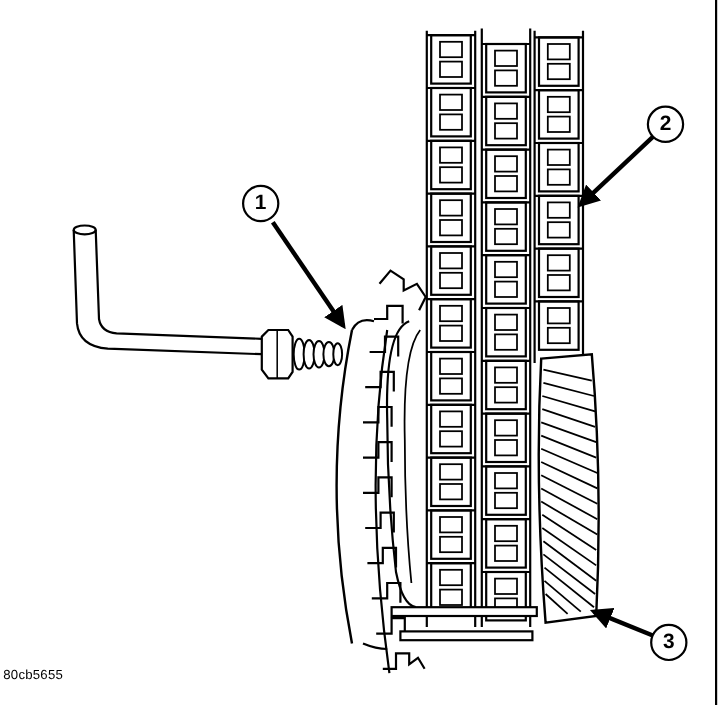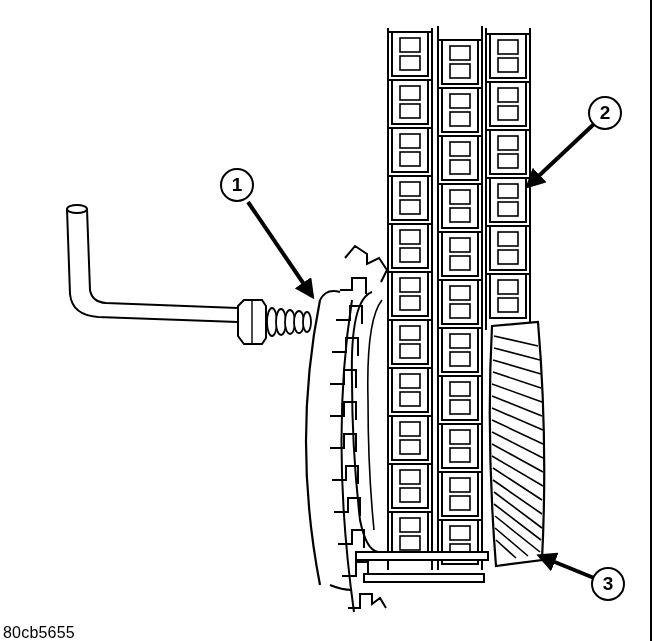--- a/index.html
+++ b/index.html
@@ -1,18 +1,18 @@
 <!DOCTYPE html>
 <html><head>
 <meta charset="utf-8">
 <style>
   html,body{margin:0;padding:0;background:#fff;}
   body{width:654px;height:641px;position:relative;overflow:hidden;font-family:"Liberation Sans",sans-serif;}
   #canvas{position:absolute;left:0;top:0;}
-  .fig-id{position:absolute;left:3px;top:624px;font-size:16px;color:#000;font-family:"Liberation Sans",sans-serif;letter-spacing:0.2px;}
+  .fig-id{position:absolute;left:3px;top:606px;font-size:12px;color:#000;font-family:"Liberation Sans",sans-serif;letter-spacing:0.2px;}
   .callout{position:absolute;width:34px;height:34px;border:2.5px solid #000;border-radius:50%;box-sizing:border-box;display:flex;align-items:center;justify-content:center;font-weight:bold;font-size:19px;background:#fff;color:#000;font-family:"Liberation Sans",sans-serif;}
   .right-border{position:absolute;left:650px;top:0;width:2px;height:641px;background:#000;}
 </style>
 </head>
 <body>
 
 <svg id="canvas" width="654" height="641" viewBox="0 0 654 641" xmlns="http://www.w3.org/2000/svg">
   <defs>
     <marker id="ah" viewBox="0 0 10 10" refX="8" refY="5" markerWidth="5" markerHeight="5" orient="auto">
       <path d="M0,0 L10,5 L0,10 z" fill="#000"></path>

